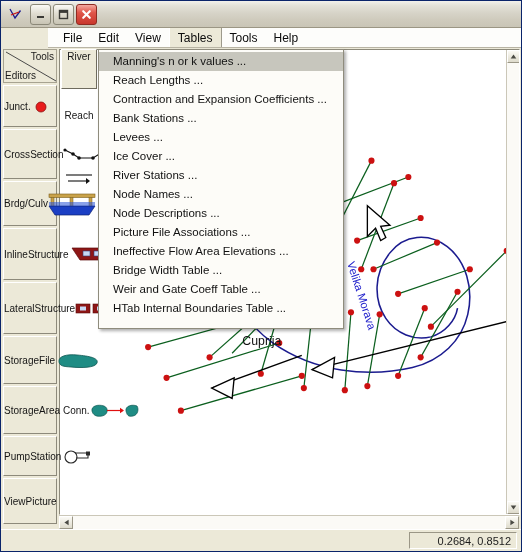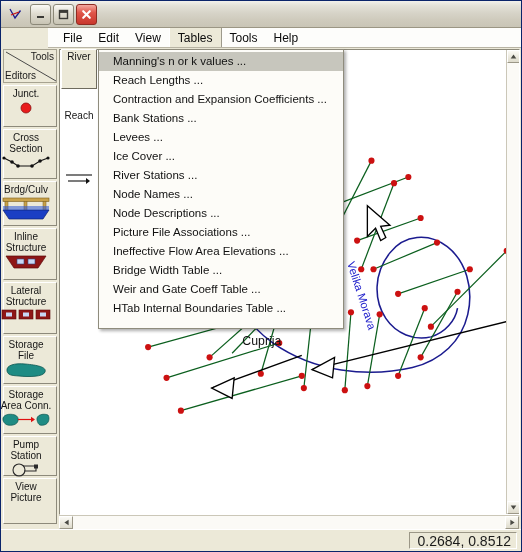--- a/index.html
+++ b/index.html
@@ -105,21 +105,21 @@
   #tool-header .slash {
     position: absolute; inset: 0;
   }
   .tool-btn {
     flex: 0 0 auto;
     border: 1px solid;
     border-color: #ffffff #8d8a7b #8d8a7b #ffffff;
     background: #ece9d8;
     margin-bottom: 2px;
     padding: 2px 8px 2px 0;
-    display: flex; flex-direction: column;
+    display: flex; flex-direction: row;
     align-items: center; justify-content: flex-start;
     min-height: 0;
   }
   .tool-btn .tb-label {
     font-size: 10px; line-height: 11px; color: #151515;
     text-align: center; white-space: nowrap;
   }
   .tool-btn .tb-icon {
     margin-top: 1px;
     display: flex; align-items: center; justify-content: center;
@@ -175,21 +175,21 @@
     background: #ece9d8;
     border-top: 1px solid #ffffff;
     display: flex; align-items: center; justify-content: flex-end;
     padding: 0 4px 0 0;
   }
   #coord-readout {
     min-width: 108px; height: 17px;
     border: 1px solid;
     border-color: #9b9787 #ffffff #ffffff #9b9787;
     background: #ece9d8;
-    font-size: 14px; color: #1b1b1b;
+    font-size: 11px; color: #1b1b1b;
     display: flex; align-items: center; justify-content: flex-end;
     padding-right: 5px;
   }
 
   
   #tables-menu {
     position: absolute;
     left: 97px; top: 48px;
     width: 246px;
     background: #fdfcf8;

